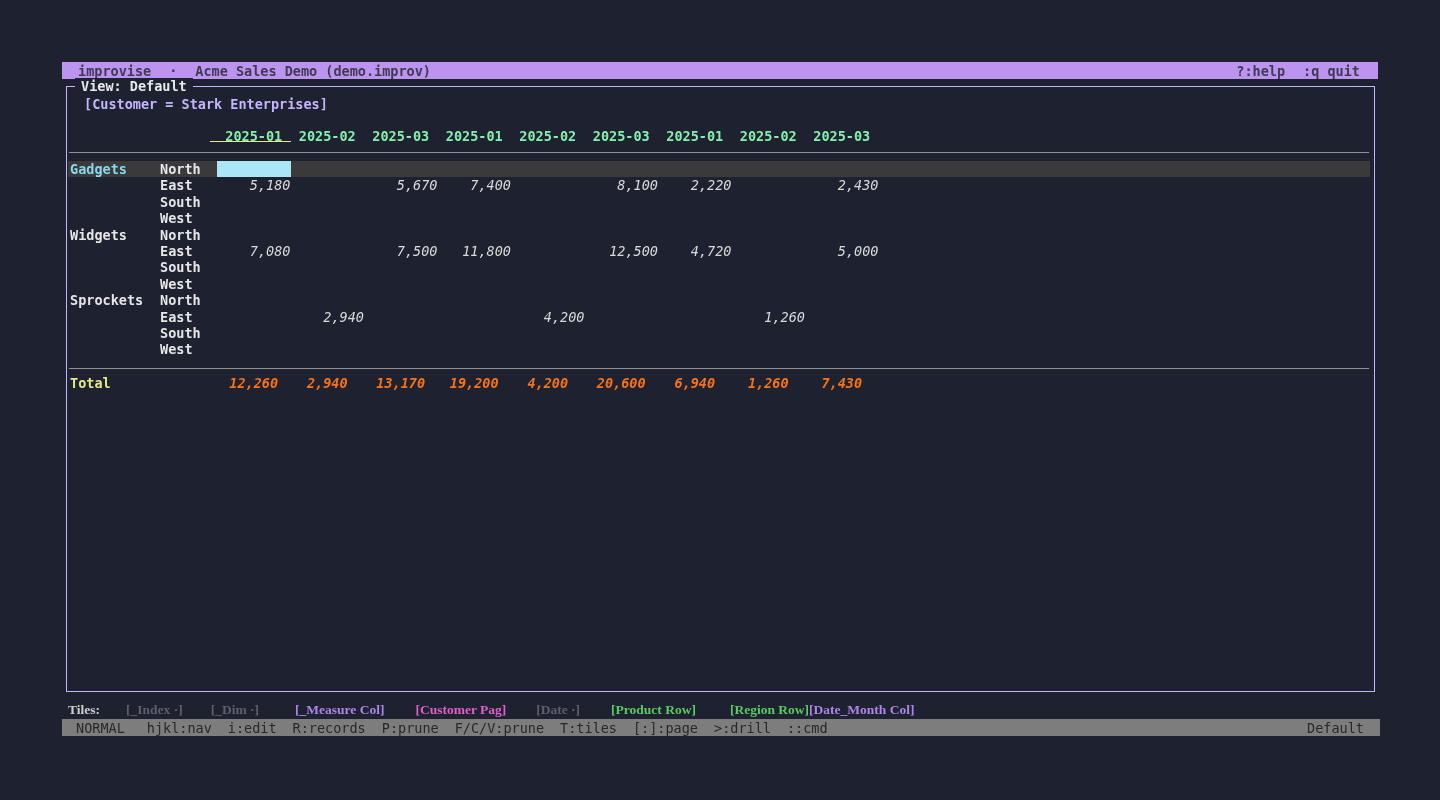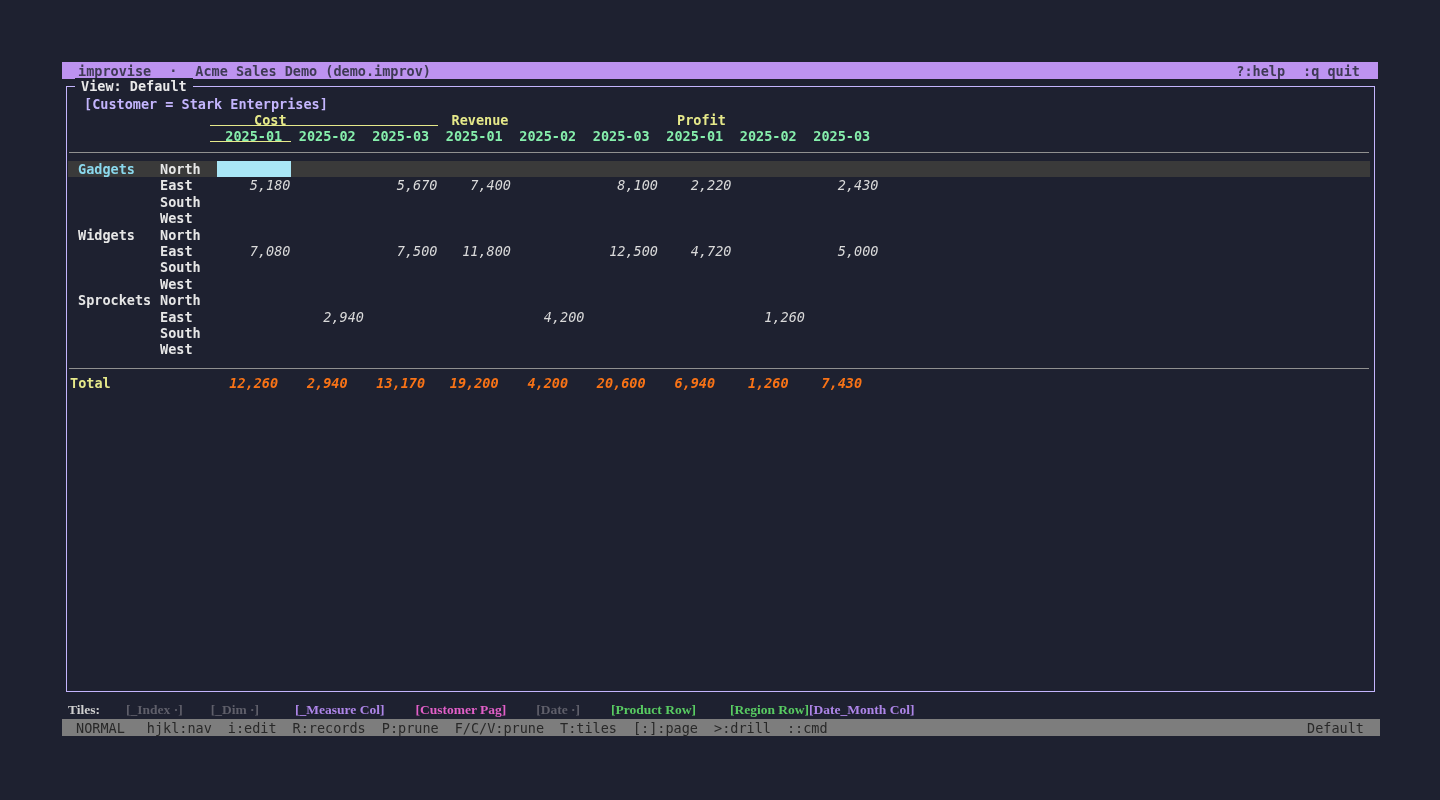--- a/index.html
+++ b/index.html
@@ -18,21 +18,21 @@
 
   
   .viewbox { position:absolute; left:66px; top:86px; width:1309px; height:606px;
     border:1px solid #c4b5fd; }
   .view-title { position:absolute; left:8px; top:-9px; padding:0 6px; background:#1e2130;
     color:#eaeaea; font-weight:bold; white-space:pre; }
   .filter-line { position:absolute; left:17px; top:9px; color:#c4b5fd; font-weight:bold; }
 
   
   .prow { display:flex; height:16.4px; line-height:16.4px; white-space:pre; }
-  .c-prod { width:92px; padding-left:10px; font-weight:bold; color:#e6e6e6; }
+  .c-prod { width:92px; padding-left:2px; font-weight:bold; color:#e6e6e6; }
   .c-reg  { width:57px; font-weight:bold; color:#e6e6e6; }
   .c-val  { width:73.5px; text-align:right; font-style:italic; color:#dadada; }
 
   .ghead { position:absolute; left:1px; top:25px; }
   .mhead { position:absolute; left:1px; top:41px; }
   .gcell { width:220.5px; position:relative; font-weight:bold; color:#e6e98a; }
   .gcell.g-cost { padding-left:37px; }
   .gcell.g-cost::after { content:""; position:absolute; left:-7px; right:0; bottom:2px;
     border-bottom:1px solid #e6e98a; }
   .gcell.g-rev { padding-left:14px; }
@@ -89,26 +89,20 @@
   <span>Acme Sales Demo (demo.improv)</span>
   <span class="spacer"></span>
   <span class="hint">?:help</span>
   <span class="hint2">:q quit</span>
 </div>
 
 <div class="viewbox">
   <span class="view-title">View: Default</span>
   <span class="filter-line">[Customer = Stark Enterprises]</span>
 
-  <div class="prow ghead">
-    <span class="c-prod"></span><span class="c-reg"></span>
-    <span class="gcell g-cost">Cost</span>
-    <span class="gcell g-rev">Revenue</span>
-    <span class="gcell g-prof">Profit</span>
-  </div>
 
   <div class="prow mhead">
     <span class="c-prod"></span><span class="c-reg"></span>
     <span class="mcell first">2025-01</span>
     <span class="mcell">2025-02</span>
     <span class="mcell">2025-03</span>
     <span class="mcell">2025-01</span>
     <span class="mcell">2025-02</span>
     <span class="mcell">2025-03</span>
     <span class="mcell">2025-01</span>

